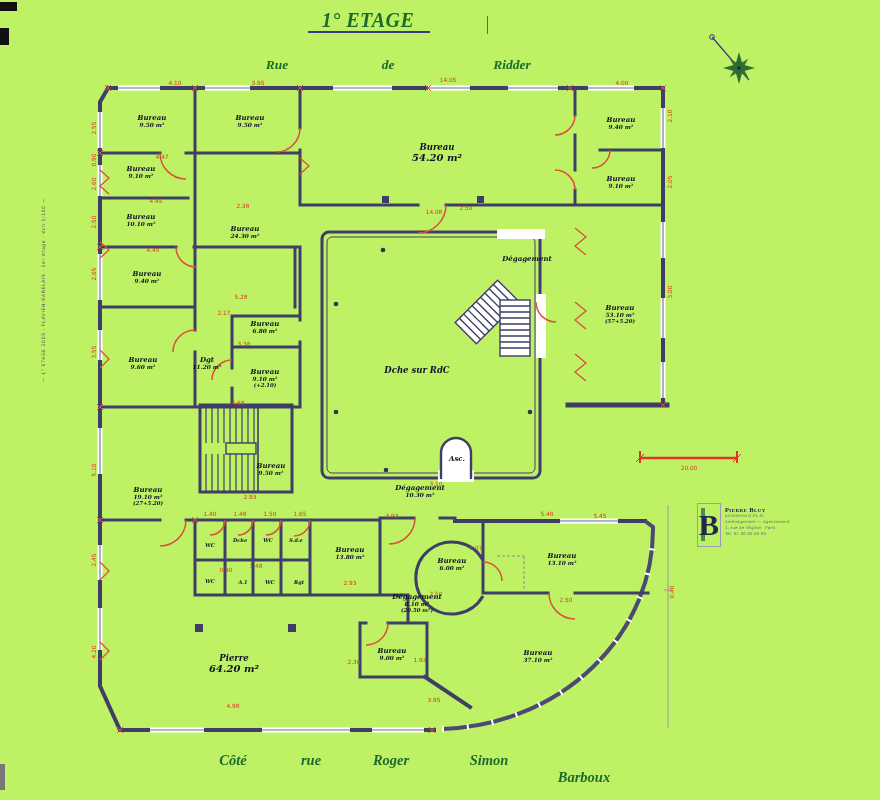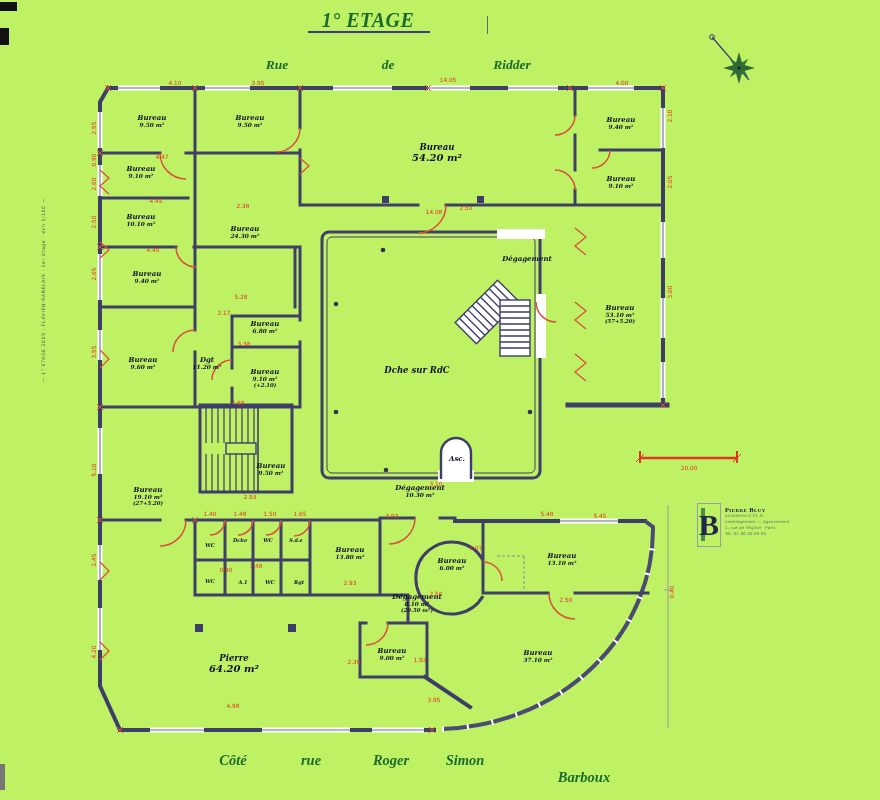--- a/index.html
+++ b/index.html
@@ -201,21 +201,21 @@
   <div id="plan-title" class="abs ctr" style="left:368px;top:20px;">1° ETAGE</div>
   <div class="title-underline abs" style="left:308px;top:31px;width:122px;"></div>
 
   <span class="street-word" style="left:277px;top:65px;">Rue</span>
   <span class="street-word" style="left:388px;top:65px;">de</span>
   <span class="street-word" style="left:512px;top:65px;">Ridder</span>
 
   <span class="street-word btm" style="left:233px;top:760px;">Côté</span>
   <span class="street-word btm" style="left:311px;top:760px;">rue</span>
   <span class="street-word btm" style="left:391px;top:760px;">Roger</span>
-  <span class="street-word btm" style="left:465px;top:760px;">Simon</span>
+  <span class="street-word btm" style="left:489px;top:760px;">Simon</span>
   <span class="street-word btm" style="left:584px;top:777px;">Barboux</span>
 
   <div id="sidebar-note">— 1° ETAGE 2005 · FLAVIEN-RABELAIS · 1er étage · éch 1/100 —</div>
 
   <div id="logo">
     <div id="logo-bbox">
       <div id="logo-greenbar"></div>
       <span id="logo-initial">B</span>
     </div>
     <div id="logo-text">

